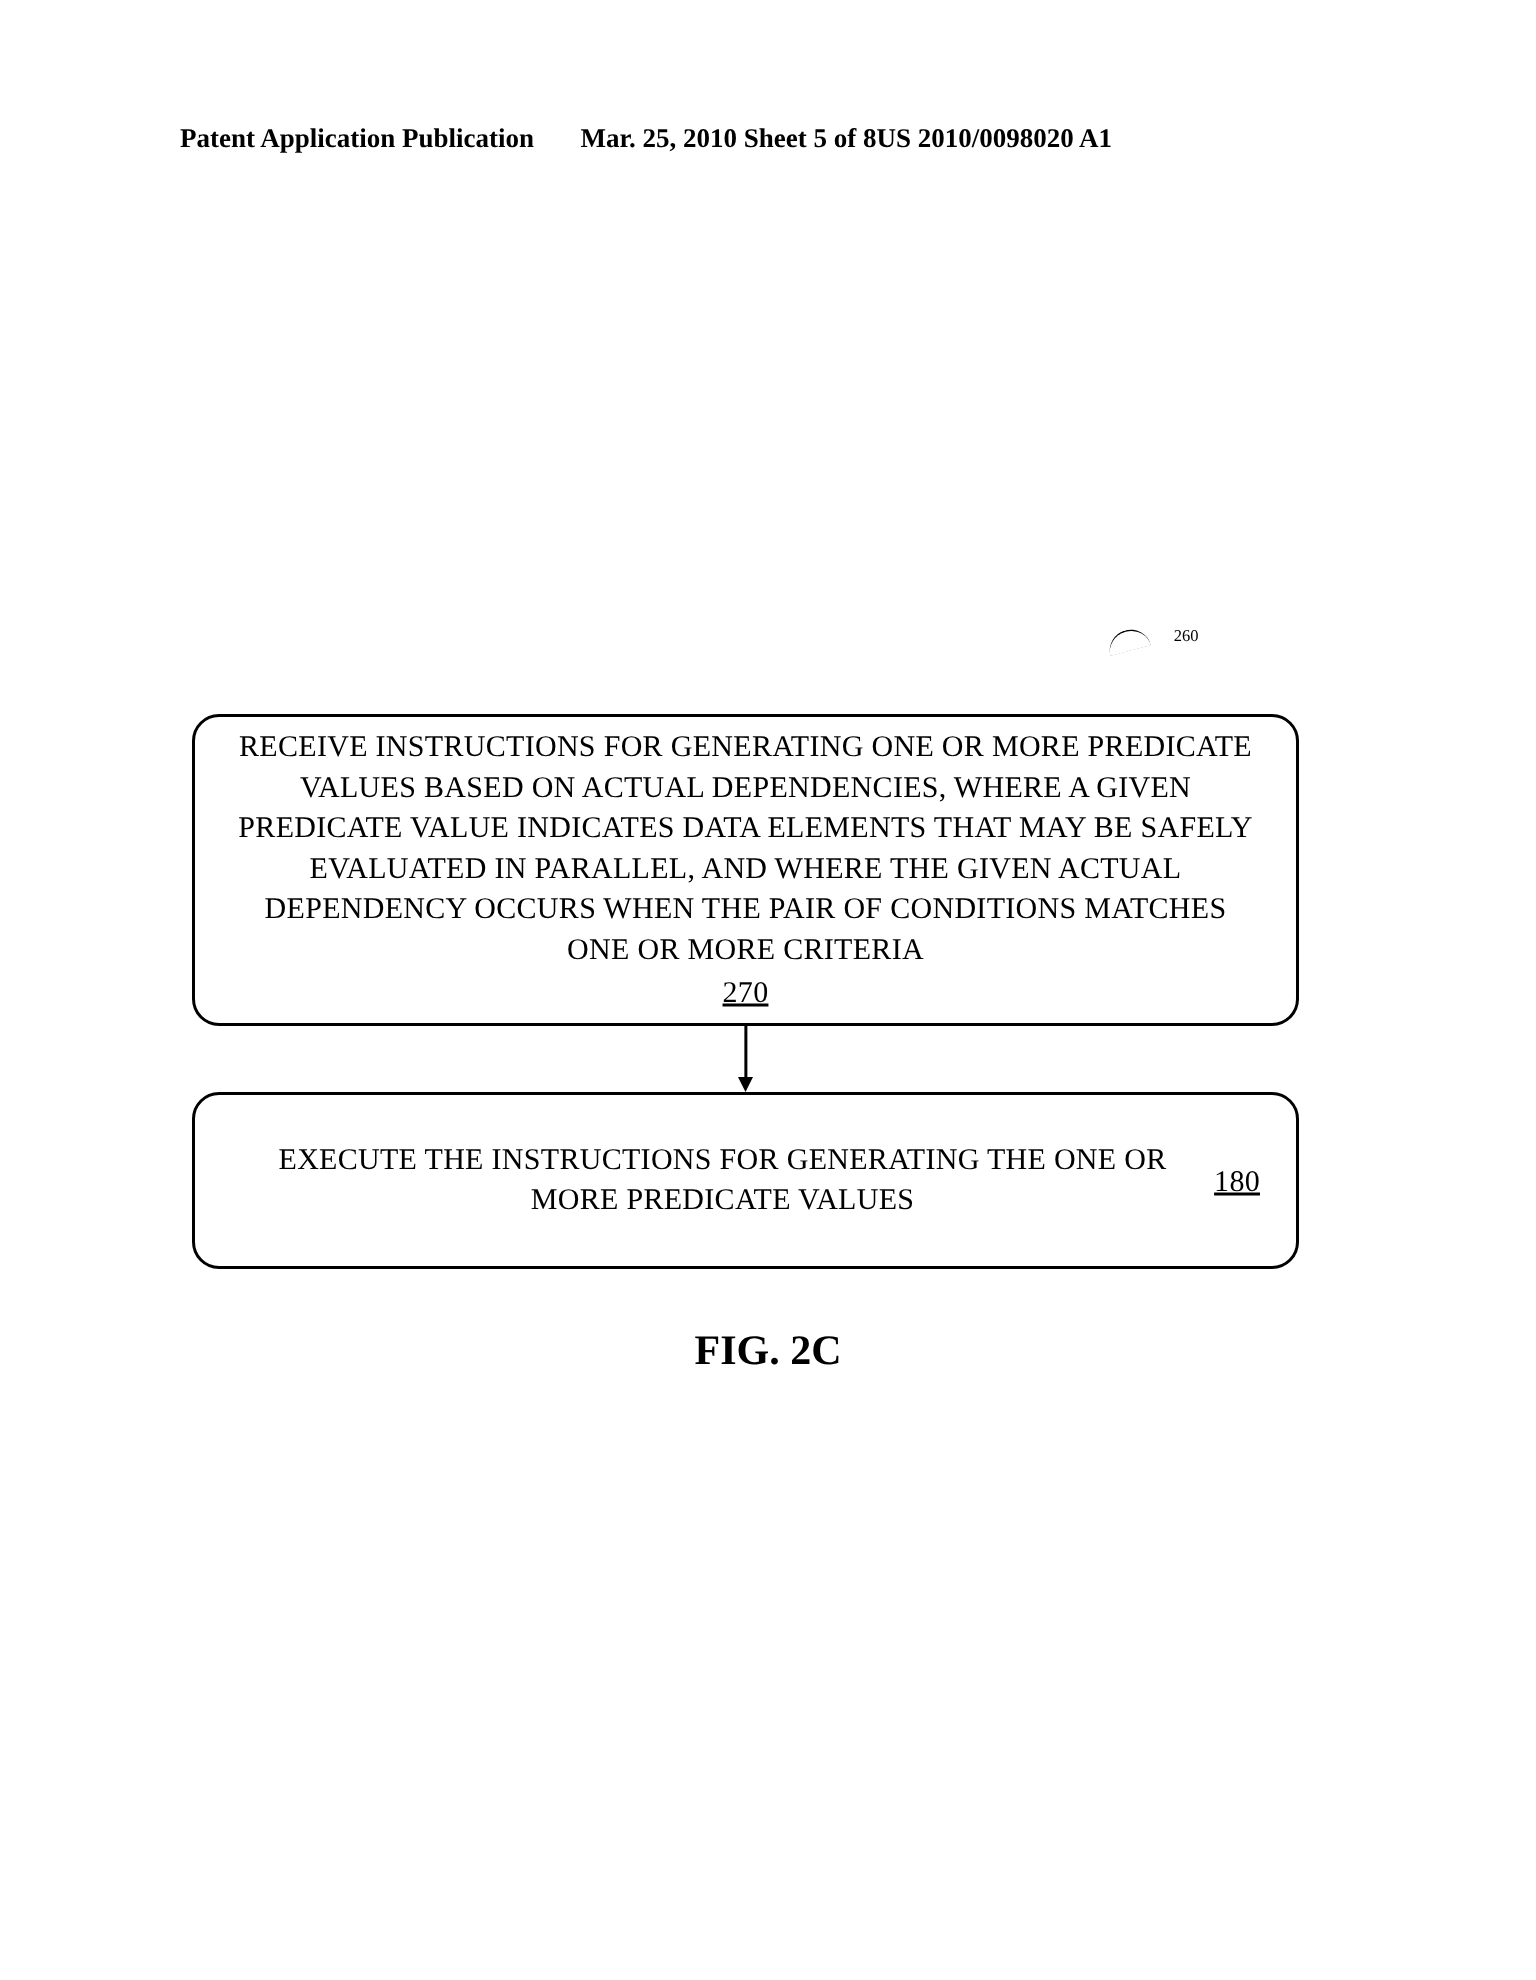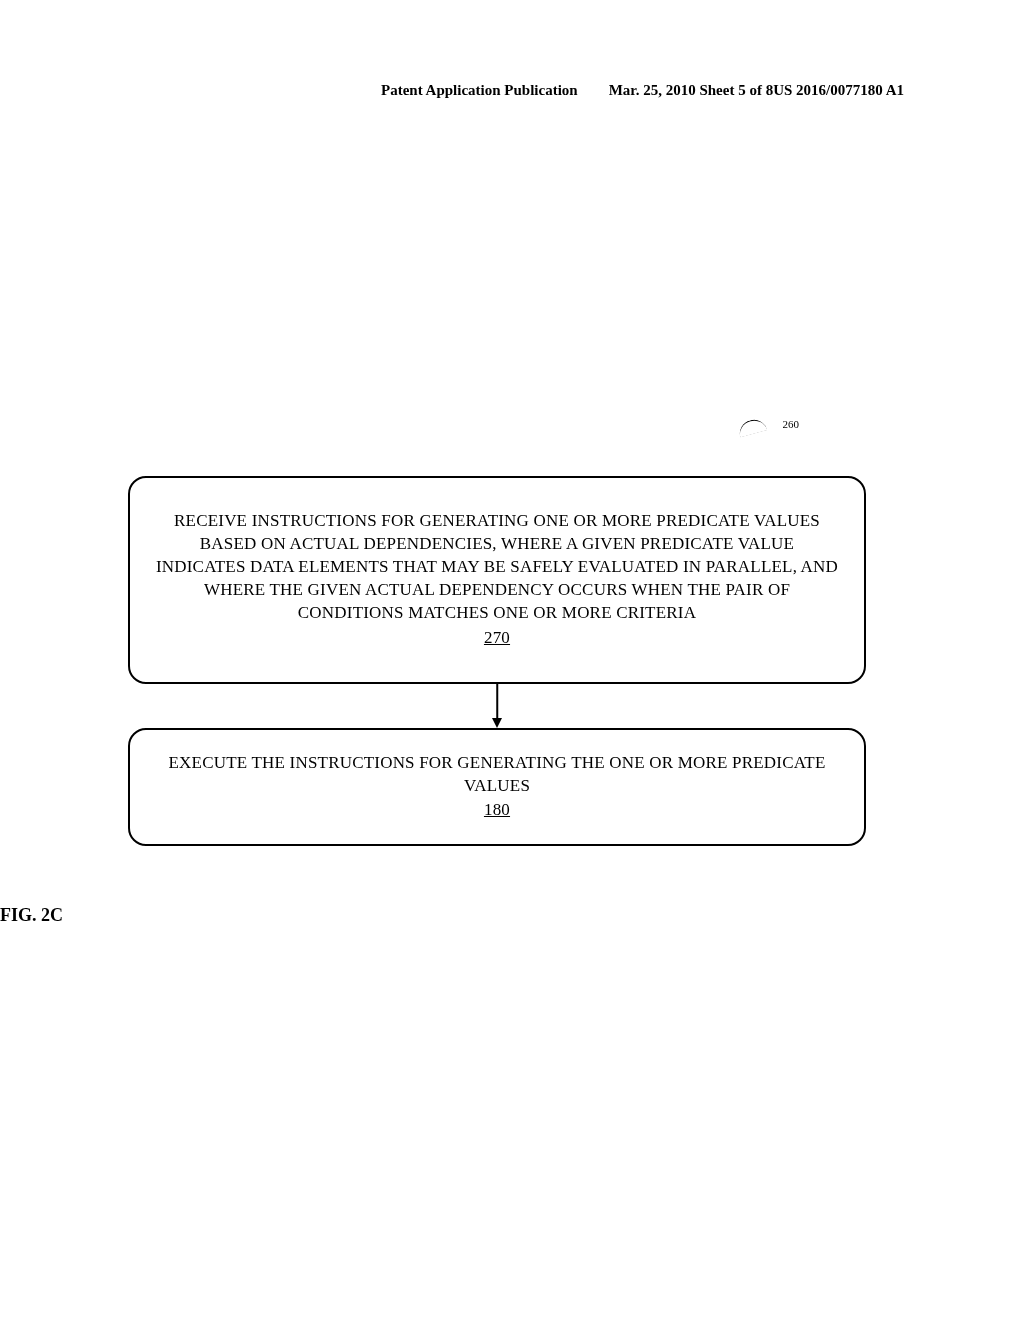--- a/index.html
+++ b/index.html
@@ -13,23 +13,23 @@
       background: #ffffff;
       font-family: "Times New Roman", Times, serif;
       position: relative;
     }
     .header {
       position: absolute;
       top: 82px;
       left: 0;
       width: 100%;
       display: flex;
-      justify-content: flex-end;
+      justify-content: flex-start;
       padding: 0 120px;
-      font-size: 15px;
+      font-size: 18px;
       font-weight: bold;
     }
     .header-left {
       text-align: left;
     }
     .header-center {
       text-align: center;
       margin-left: 31px;
     }
     .header-right {
@@ -55,36 +55,36 @@
       position: absolute;
       top: 476px;
       left: 128px;
       width: 738px;
     }
     .box {
       border: 2px solid #000;
       border-radius: 18px;
       padding: 22px 24px;
       text-align: center;
-      font-size: 17px;
+      font-size: 20px;
       line-height: 1.35;
       letter-spacing: 0.2px;
       background: #fff;
     }
     .box1 {
       height: 208px;
       display: flex;
       flex-direction: column;
       justify-content: center;
       align-items: center;
     }
     .box2 {
       height: 118px;
       display: flex;
-      flex-direction: column;
+      flex-direction: row;
       justify-content: center;
       align-items: center;
       margin-top: 44px;
     }
     .box-ref {
       text-decoration: underline;
       margin-top: 2px;
     }
     .arrow-container {
       position: absolute;
@@ -112,33 +112,32 @@
       height: 0;
       border-left: 5px solid transparent;
       border-right: 5px solid transparent;
       border-top: 10px solid #000;
     }
     .figure-label {
       position: absolute;
       top: 885px;
       left: 0;
       width: 100%;
-      text-align: left;
-      font-size: 18px;
+      text-align: center;
+      font-size: 28px;
       font-weight: bold;
-      margin-top: 20px;
     }
   </style>
 </head>
 <body>
 
 <div class="header">
   <span class="header-left">Patent Application Publication</span>
   <span class="header-center">Mar. 25, 2010  Sheet 5 of 8</span>
-  <span class="header-right">US 2016/0077180 A1</span>
+  <span class="header-right">US 2010/0098020 A1</span>
 </div>
 
 <div class="ref-arc"></div>
 <div class="ref-label">260</div>
 
 <div class="flowchart">
   <div class="box box1">
     <div>RECEIVE INSTRUCTIONS FOR GENERATING ONE OR MORE PREDICATE VALUES BASED ON ACTUAL DEPENDENCIES, WHERE A GIVEN PREDICATE VALUE INDICATES DATA ELEMENTS THAT MAY BE SAFELY EVALUATED IN PARALLEL, AND WHERE THE GIVEN ACTUAL DEPENDENCY OCCURS WHEN THE PAIR OF CONDITIONS  MATCHES ONE OR MORE CRITERIA</div>
     <div class="box-ref">270</div>
   </div>

